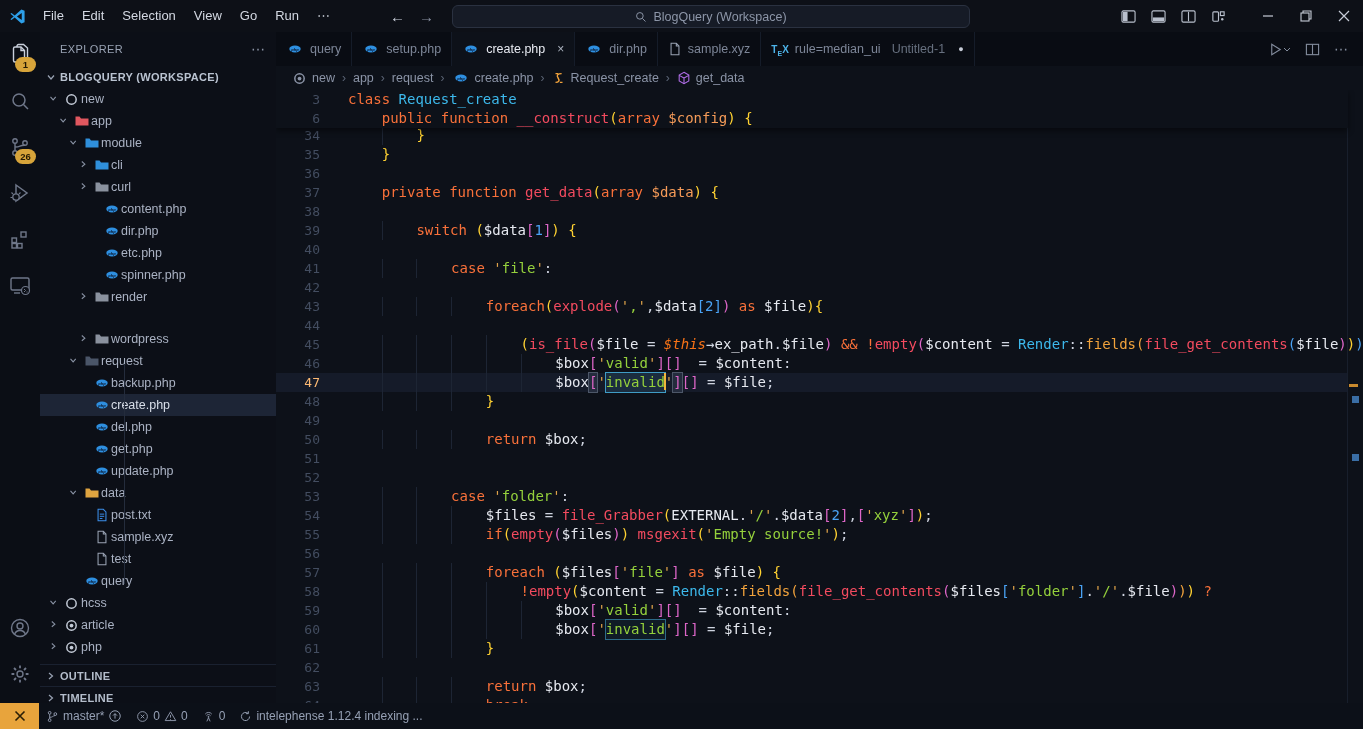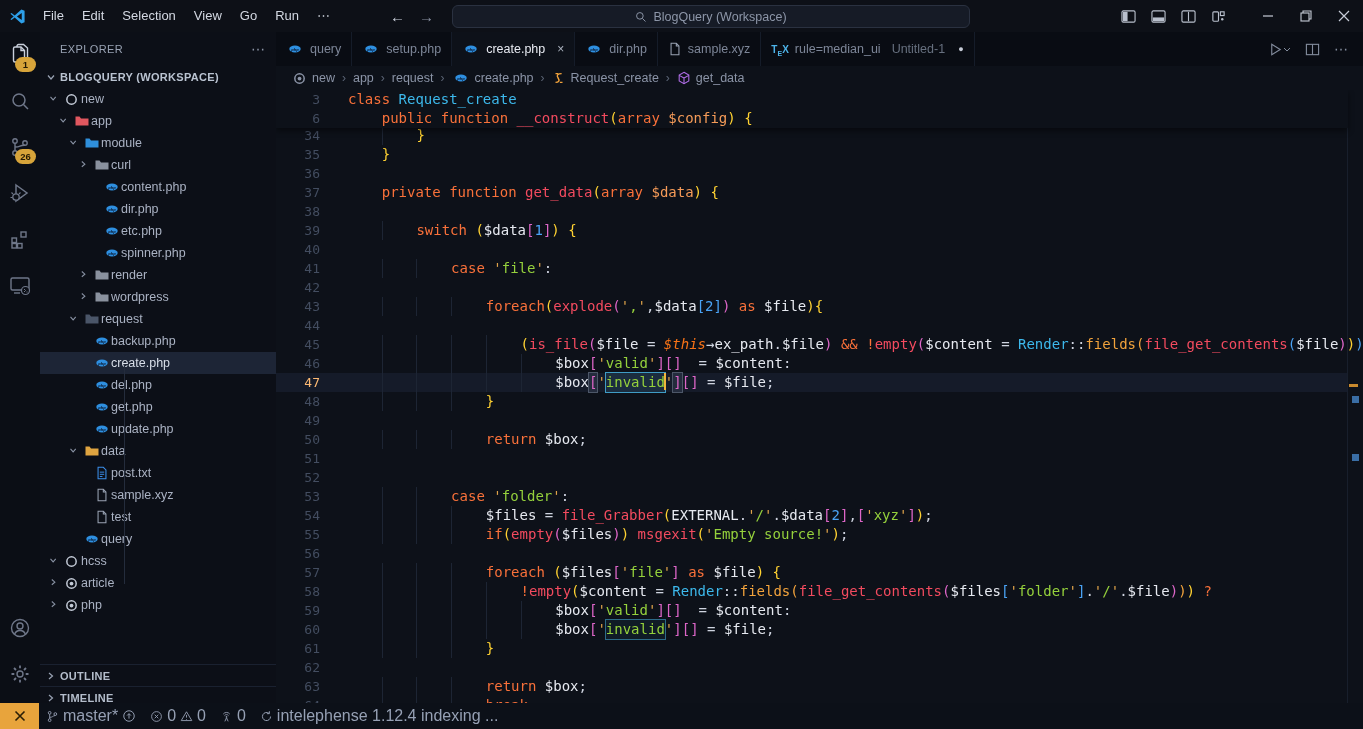--- a/index.html
+++ b/index.html
@@ -68,21 +68,21 @@
   .tk-b3{color:#4aa3f5}.tk-t{color:#f97316;font-style:italic}.tk-e{color:#f9713a}
   .wrap-sel{outline:1px solid #3f9cc5;background:rgba(62,156,197,.14);}
   .wrap-occ{outline:1px solid rgba(63,156,197,.65);background:rgba(63,156,197,.08);}
   .wrap-bm{outline:1px solid #4d5768;background:#242c3d;}
   .cursor{display:inline-block;width:2px;height:17px;background:#f0b43c;vertical-align:text-bottom;margin:0 -1px;}
   .scrollbar{position:absolute;right:0;top:0;bottom:0;width:15px;border-left:1px solid #181f2c;}
   .sb-mark-orange{position:absolute;left:1px;width:9px;height:3px;background:#c98a2e;}
   .sb-mark-blue{position:absolute;left:4px;width:7px;height:7px;background:#3a6ea5;}
   
   .statusbar{position:absolute;left:0;bottom:0;width:1363px;height:26px;background:#0c1018;display:flex;align-items:flex-start;
-             color:#96a0b4;font-size:16px;}
+             color:#96a0b4;font-size:12px;}
   .remote{width:39px;height:26px;background:#e8a43c;color:#2b1f06;display:flex;align-items:center;justify-content:center;font-weight:bold;}
   .sb-item{display:flex;align-items:center;gap:4px;padding:0 7px;height:26px;}
   .sb-right{margin-left:auto;display:flex;align-items:center;}
   svg{display:block;}
 </style>
 </head>
 <body>
 
 <div class="app">
 
@@ -280,79 +280,92 @@
           <span>module</span>
         </div>
         <div class="tree-row" style="padding-left: 36px;">
           <span class="chev">
             <svg width="14" height="14" viewBox="0 0 16 16">
               <polyline points="5.5,4 9,7 5.5,10" fill="none" stroke="#8a93a5" stroke-width="1.2"></polyline>
             </svg>
           </span>
           <span class="ticon">
             <svg width="16" height="16" viewBox="0 0 16 16">
-              <path d="M1.5 3.5h4l1.5 2h7.5v7H1.5z" fill="#8a919e"></path>
-            </svg>
-          </span>
-          <span>curl</span>
-        </div>
-        <div class="tree-row" style="padding-left: 46px;">
-          <span class="chev"></span>
-          <span class="ticon">
-            <svg width="18" height="12" viewBox="0 0 16 16">
-              <ellipse cx="8" cy="8" rx="7.6" ry="4.6" fill="#2e8fe0"></ellipse>
-              <text x="8" y="10" font-size="5.4" font-weight="bold" font-style="italic" text-anchor="middle" fill="#081226" font-family="Liberation Sans">php</text>
-            </svg>
-          </span>
-          <span>content.php</span>
-        </div>
-        <div class="tree-row" style="padding-left: 46px;">
-          <span class="chev"></span>
-          <span class="ticon">
-            <svg width="18" height="12" viewBox="0 0 16 16">
-              <ellipse cx="8" cy="8" rx="7.6" ry="4.6" fill="#2e8fe0"></ellipse>
-              <text x="8" y="10" font-size="5.4" font-weight="bold" font-style="italic" text-anchor="middle" fill="#081226" font-family="Liberation Sans">php</text>
-            </svg>
-          </span>
-          <span>dir.php</span>
-        </div>
-        <div class="tree-row" style="padding-left: 46px;">
-          <span class="chev"></span>
-          <span class="ticon">
-            <svg width="18" height="12" viewBox="0 0 16 16">
-              <ellipse cx="8" cy="8" rx="7.6" ry="4.6" fill="#2e8fe0"></ellipse>
-              <text x="8" y="10" font-size="5.4" font-weight="bold" font-style="italic" text-anchor="middle" fill="#081226" font-family="Liberation Sans">php</text>
-            </svg>
-          </span>
-          <span>etc.php</span>
-        </div>
-        <div class="tree-row" style="padding-left: 46px;">
-          <span class="chev"></span>
-          <span class="ticon">
-            <svg width="18" height="12" viewBox="0 0 16 16">
-              <ellipse cx="8" cy="8" rx="7.6" ry="4.6" fill="#2e8fe0"></ellipse>
-              <text x="8" y="10" font-size="5.4" font-weight="bold" font-style="italic" text-anchor="middle" fill="#081226" font-family="Liberation Sans">php</text>
-            </svg>
-          </span>
-          <span>spinner.php</span>
+              <path d="M1.5 3.5h4l1.5 2h7.5v7H1.5z" fill="#2f8fdb"></path>
+            </svg>
+          </span>
+          <span>cli</span>
         </div>
         <div class="tree-row" style="padding-left: 36px;">
           <span class="chev">
             <svg width="14" height="14" viewBox="0 0 16 16">
               <polyline points="5.5,4 9,7 5.5,10" fill="none" stroke="#8a93a5" stroke-width="1.2"></polyline>
             </svg>
           </span>
           <span class="ticon">
             <svg width="16" height="16" viewBox="0 0 16 16">
               <path d="M1.5 3.5h4l1.5 2h7.5v7H1.5z" fill="#8a919e"></path>
             </svg>
           </span>
+          <span>curl</span>
+        </div>
+        <div class="tree-row" style="padding-left: 46px;">
+          <span class="chev"></span>
+          <span class="ticon">
+            <svg width="18" height="12" viewBox="0 0 16 16">
+              <ellipse cx="8" cy="8" rx="7.6" ry="4.6" fill="#2e8fe0"></ellipse>
+              <text x="8" y="10" font-size="5.4" font-weight="bold" font-style="italic" text-anchor="middle" fill="#081226" font-family="Liberation Sans">php</text>
+            </svg>
+          </span>
+          <span>content.php</span>
+        </div>
+        <div class="tree-row" style="padding-left: 46px;">
+          <span class="chev"></span>
+          <span class="ticon">
+            <svg width="18" height="12" viewBox="0 0 16 16">
+              <ellipse cx="8" cy="8" rx="7.6" ry="4.6" fill="#2e8fe0"></ellipse>
+              <text x="8" y="10" font-size="5.4" font-weight="bold" font-style="italic" text-anchor="middle" fill="#081226" font-family="Liberation Sans">php</text>
+            </svg>
+          </span>
+          <span>dir.php</span>
+        </div>
+        <div class="tree-row" style="padding-left: 46px;">
+          <span class="chev"></span>
+          <span class="ticon">
+            <svg width="18" height="12" viewBox="0 0 16 16">
+              <ellipse cx="8" cy="8" rx="7.6" ry="4.6" fill="#2e8fe0"></ellipse>
+              <text x="8" y="10" font-size="5.4" font-weight="bold" font-style="italic" text-anchor="middle" fill="#081226" font-family="Liberation Sans">php</text>
+            </svg>
+          </span>
+          <span>etc.php</span>
+        </div>
+        <div class="tree-row" style="padding-left: 46px;">
+          <span class="chev"></span>
+          <span class="ticon">
+            <svg width="18" height="12" viewBox="0 0 16 16">
+              <ellipse cx="8" cy="8" rx="7.6" ry="4.6" fill="#2e8fe0"></ellipse>
+              <text x="8" y="10" font-size="5.4" font-weight="bold" font-style="italic" text-anchor="middle" fill="#081226" font-family="Liberation Sans">php</text>
+            </svg>
+          </span>
+          <span>spinner.php</span>
+        </div>
+        <div class="tree-row" style="padding-left: 36px;">
+          <span class="chev">
+            <svg width="14" height="14" viewBox="0 0 16 16">
+              <polyline points="5.5,4 9,7 5.5,10" fill="none" stroke="#8a93a5" stroke-width="1.2"></polyline>
+            </svg>
+          </span>
+          <span class="ticon">
+            <svg width="16" height="16" viewBox="0 0 16 16">
+              <path d="M1.5 3.5h4l1.5 2h7.5v7H1.5z" fill="#8a919e"></path>
+            </svg>
+          </span>
           <span>render</span>
         </div>
-        <div class="tree-row" style="padding-left: 36px;">
+        <div class="tree-row" style="padding-left: 36px; margin-top: 20px;">
           <span class="chev">
             <svg width="14" height="14" viewBox="0 0 16 16">
               <polyline points="5.5,4 9,7 5.5,10" fill="none" stroke="#8a93a5" stroke-width="1.2"></polyline>
             </svg>
           </span>
           <span class="ticon">
             <svg width="16" height="16" viewBox="0 0 16 16">
               <path d="M1.5 3.5h4l1.5 2h7.5v7H1.5z" fill="#8a919e"></path>
             </svg>
           </span>

